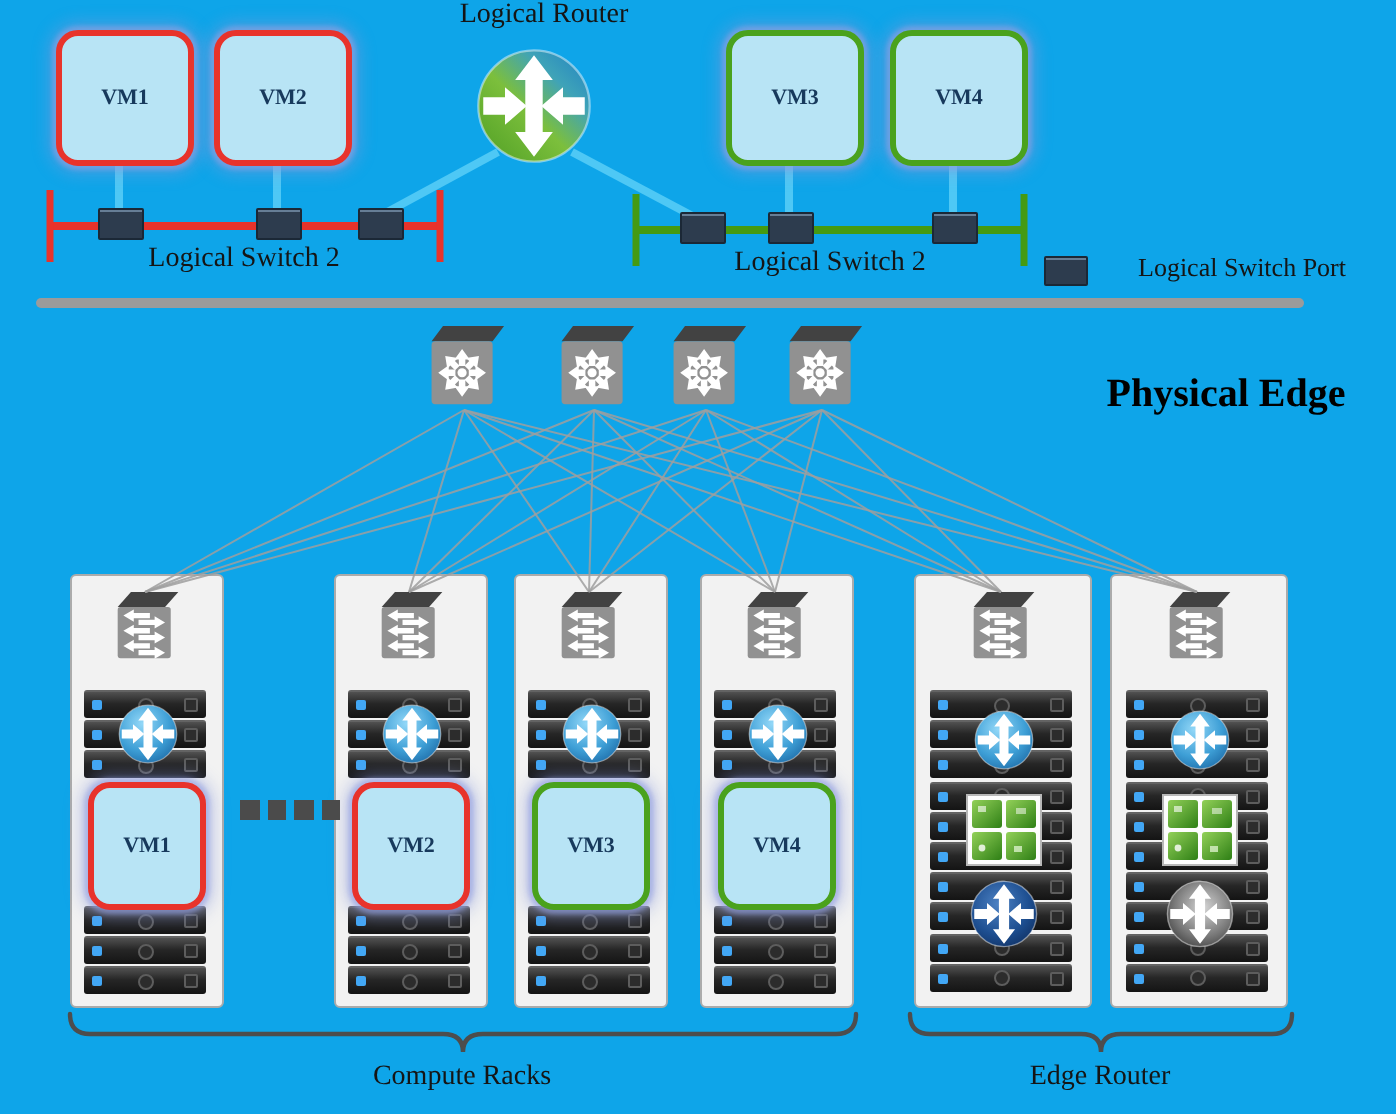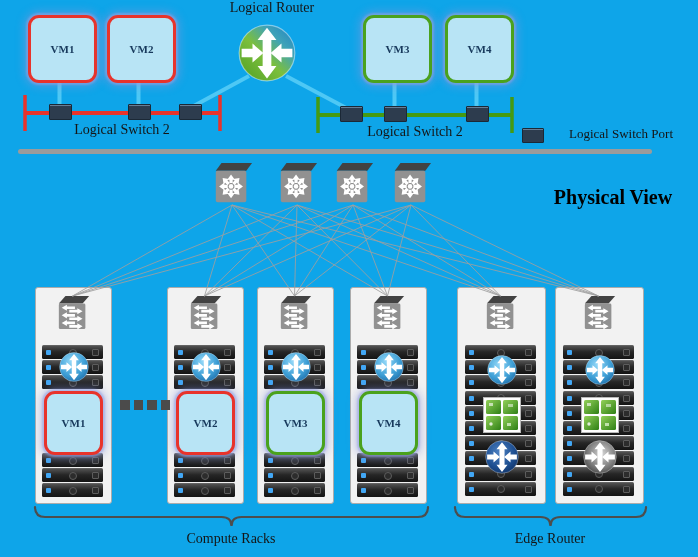--- a/index.html
+++ b/index.html
@@ -85,21 +85,21 @@
     </div>
 
   <div class="lbl" style="left:42px;top:122px;width:160px;">Logical Switch 2</div>
   <div class="lbl" style="left:335px;top:124px;width:160px;">Logical Switch 2</div>
 
   <div class="port" style="left:522px;top:128px;width:20px;height:13px;"></div>
   <div class="lbl" style="left:549px;top:126px;font-size:13px;text-align:left;margin-left:20px;">Logical Switch Port</div>
 
   <div class="divider" style="left:18px;top:149px;width:634px;height:5px;"></div>
 
-  <div class="title" style="left:528px;top:186px;width:170px;">Physical View</div>
+  <div class="title" style="left:528px;top:186px;width:170px;">Physical Edge</div>
 
   <div id="dyn">
       <div class="vm" style="left: 28px; top: 15px; width: 63px; height: 62px; border-color: rgb(232, 51, 43);">VM1</div>
       <div class="vm" style="left: 107px; top: 15px; width: 63px; height: 62px; border-color: rgb(232, 51, 43);">VM2</div>
       <div class="vm" style="left: 363px; top: 15px; width: 63px; height: 62px; border-color: rgb(74, 162, 29);">VM3</div>
       <div class="vm" style="left: 445px; top: 15px; width: 63px; height: 62px; border-color: rgb(74, 162, 29);">VM4</div>
       <div class="port" style="left: 49px; top: 104px; width: 21px; height: 14px;"></div>
       <div class="port" style="left: 128px; top: 104px; width: 21px; height: 14px;"></div>
       <div class="port" style="left: 178.5px; top: 104px; width: 21px; height: 14px;"></div>
       <div class="port" style="left: 339.5px; top: 106px; width: 21px; height: 14px;"></div>

